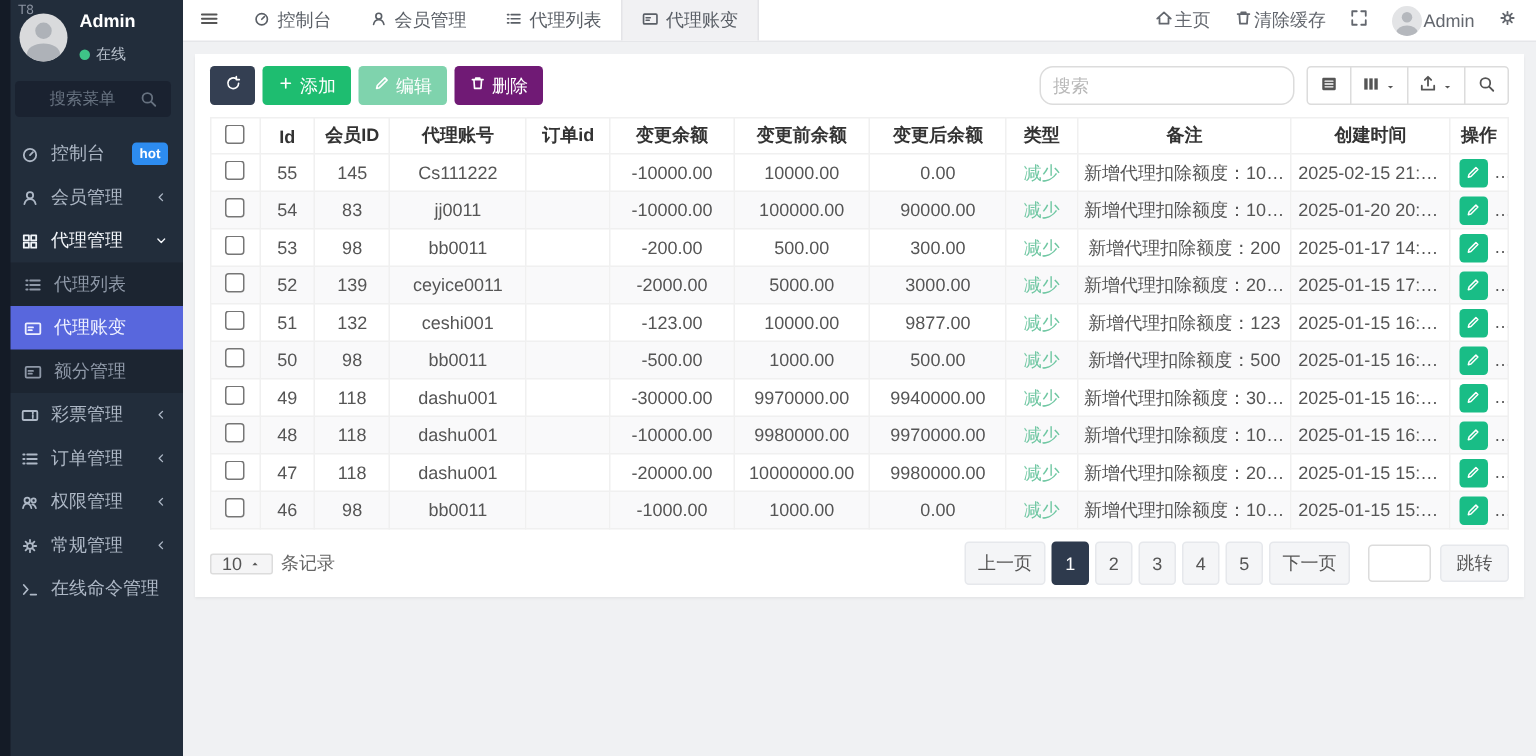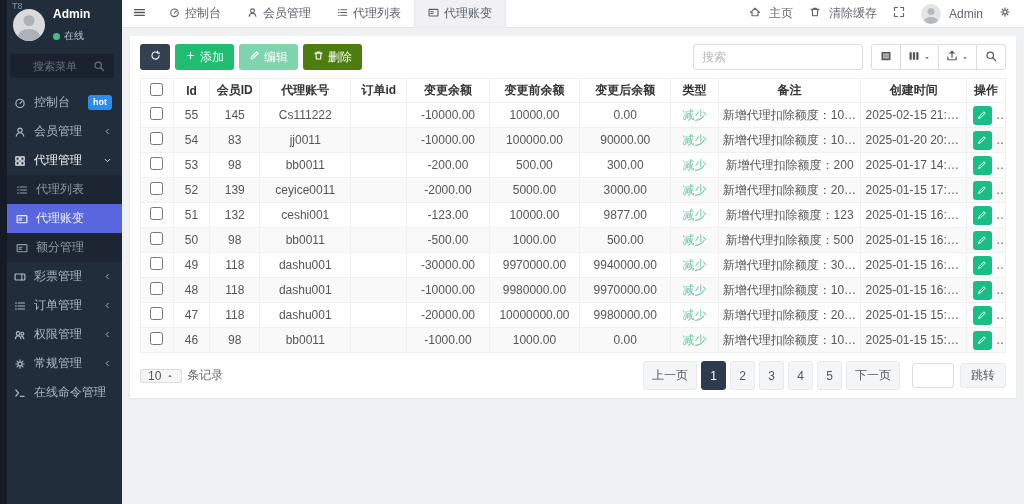--- a/index.html
+++ b/index.html
@@ -35,37 +35,37 @@
 
   
   .navbar { position:absolute; left:122px; top:0; width:902px; height:28px; background:#ffffff; display:flex; align-items:stretch; border-bottom:1px solid #e5e6e9; z-index:4; }
   .nav-burger { width:34px; display:flex; align-items:center; justify-content:center; color:#555; cursor:pointer; }
   .nav-burger svg { width:13px; height:13px; }
   .nav-tabs { display:flex; align-items:stretch; }
   .nav-tab { display:flex; align-items:center; gap:5px; padding:0 13px; color:#5a5f66; font-size:12px; cursor:pointer; }
   .nav-tab svg { width:11px; height:11px; }
   .nav-tab.active { background:#f1f1f3; border-left:1px solid #e4e4e7; border-right:1px solid #e4e4e7; }
   .nav-right { margin-left:auto; display:flex; align-items:center; gap:16px; padding-right:13px; color:#63676e; }
-  .nav-right .nav-link { display:flex; align-items:center; gap:8px; cursor:pointer; }
+  .nav-right .nav-link { display:flex; align-items:center; gap:1px; cursor:pointer; }
   .nav-right svg { width:12px; height:12px; }
   .mini-avatar { width:20px; height:20px; border-radius:50%; background:#e3e4e6; position:relative; overflow:hidden; }
   .mini-avatar::before { content:""; position:absolute; left:50%; top:4px; transform:translateX(-50%); width:7px; height:7px; border-radius:50%; background:#b5b8bd; }
   .mini-avatar::after { content:""; position:absolute; left:50%; top:13px; transform:translateX(-50%); width:14px; height:9px; border-radius:50%; background:#b5b8bd; }
 
   
   .card { position:absolute; left:130px; top:36px; width:886px; background:#fff; padding:8px 10px; box-shadow:0 1px 2px rgba(0,0,0,.06); }
   .toolbar { display:flex; align-items:center; margin-bottom:8px; }
   .btn { height:26px; border:none; border-radius:3px; color:#fff; display:inline-flex; align-items:center; gap:4px; padding:0 10px; font-size:12px; margin-right:5px; cursor:pointer; font-family:inherit; }
   .btn svg { width:11px; height:11px; }
   .btn-refresh { background:#343f52; width:30px; justify-content:center; padding:0; }
   .btn-add { background:#1ebd70; }
   .btn-edit { background:#7fd3ad; }
-  .btn-del { background:#4d7c0f; }
+  .btn-del { background:#701a75; }
   .toolbar-right { margin-left:auto; display:flex; align-items:center; }
-  .search-box { width:170px; height:26px; border:1px solid #dcdcdc; border-radius:3px; padding:0 8px; font-size:12px; color:#555; margin-right:8px; outline:none; font-family:inherit; }
+  .search-box { width:170px; height:26px; border:1px solid #dcdcdc; border-radius:9px; padding:0 8px; font-size:12px; color:#555; margin-right:8px; outline:none; font-family:inherit; }
   .search-box::placeholder { color:#b8b8b8; }
   .tool-group { display:flex; }
   .tool-btn { height:26px; min-width:30px; background:#fff; border:1px solid #dcdcdc; display:flex; align-items:center; justify-content:center; color:#555; gap:3px; padding:0 7px; margin-left:-1px; cursor:pointer; }
   .tool-btn:first-child { border-radius:3px 0 0 3px; margin-left:0; }
   .tool-btn:last-child { border-radius:0 3px 3px 0; }
   .tool-btn svg { width:12px; height:12px; }
   .tool-btn .caret svg { width:8px; height:8px; }
 
   table { width:100%; border-collapse:collapse; table-layout:fixed; }
   th,td { border:1px solid #f0f0f0; text-align:center; font-size:12px; color:#555; height:25px; padding:0 4px; overflow:hidden; white-space:nowrap; text-overflow:ellipsis; }

